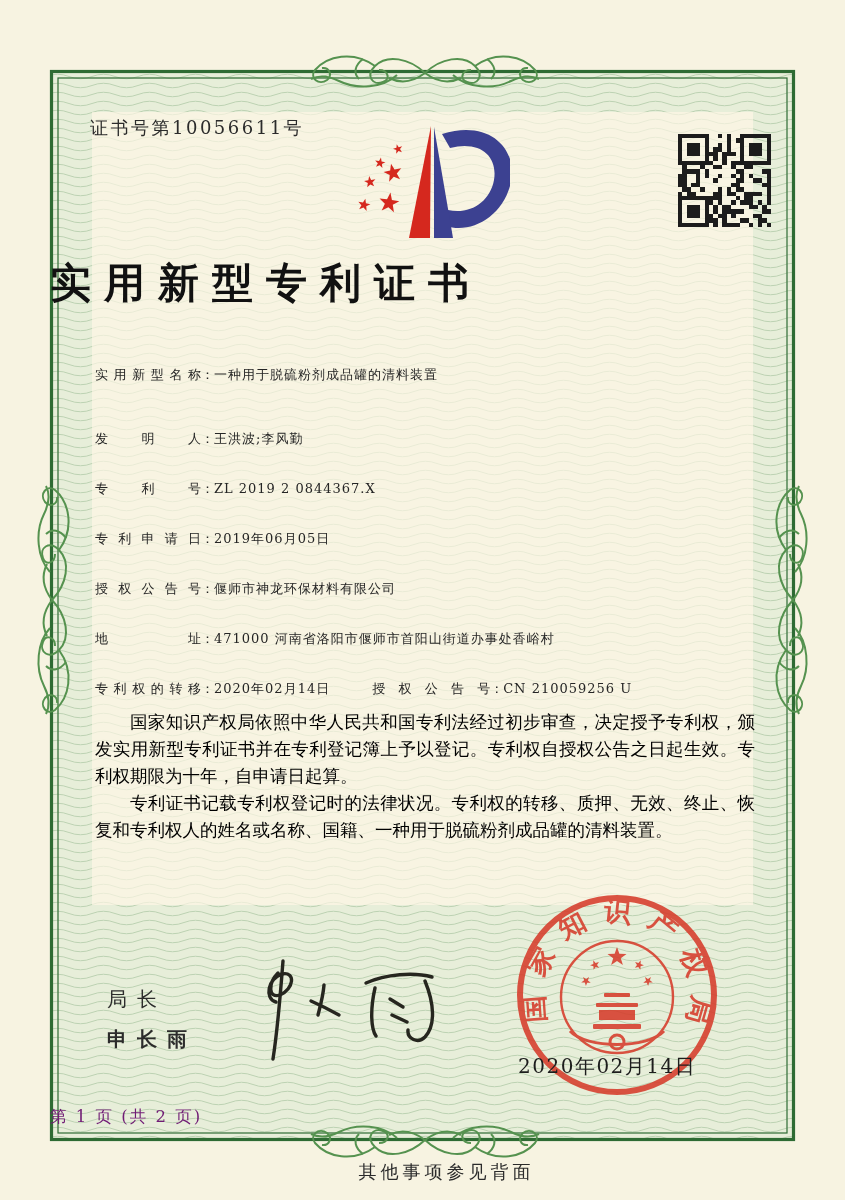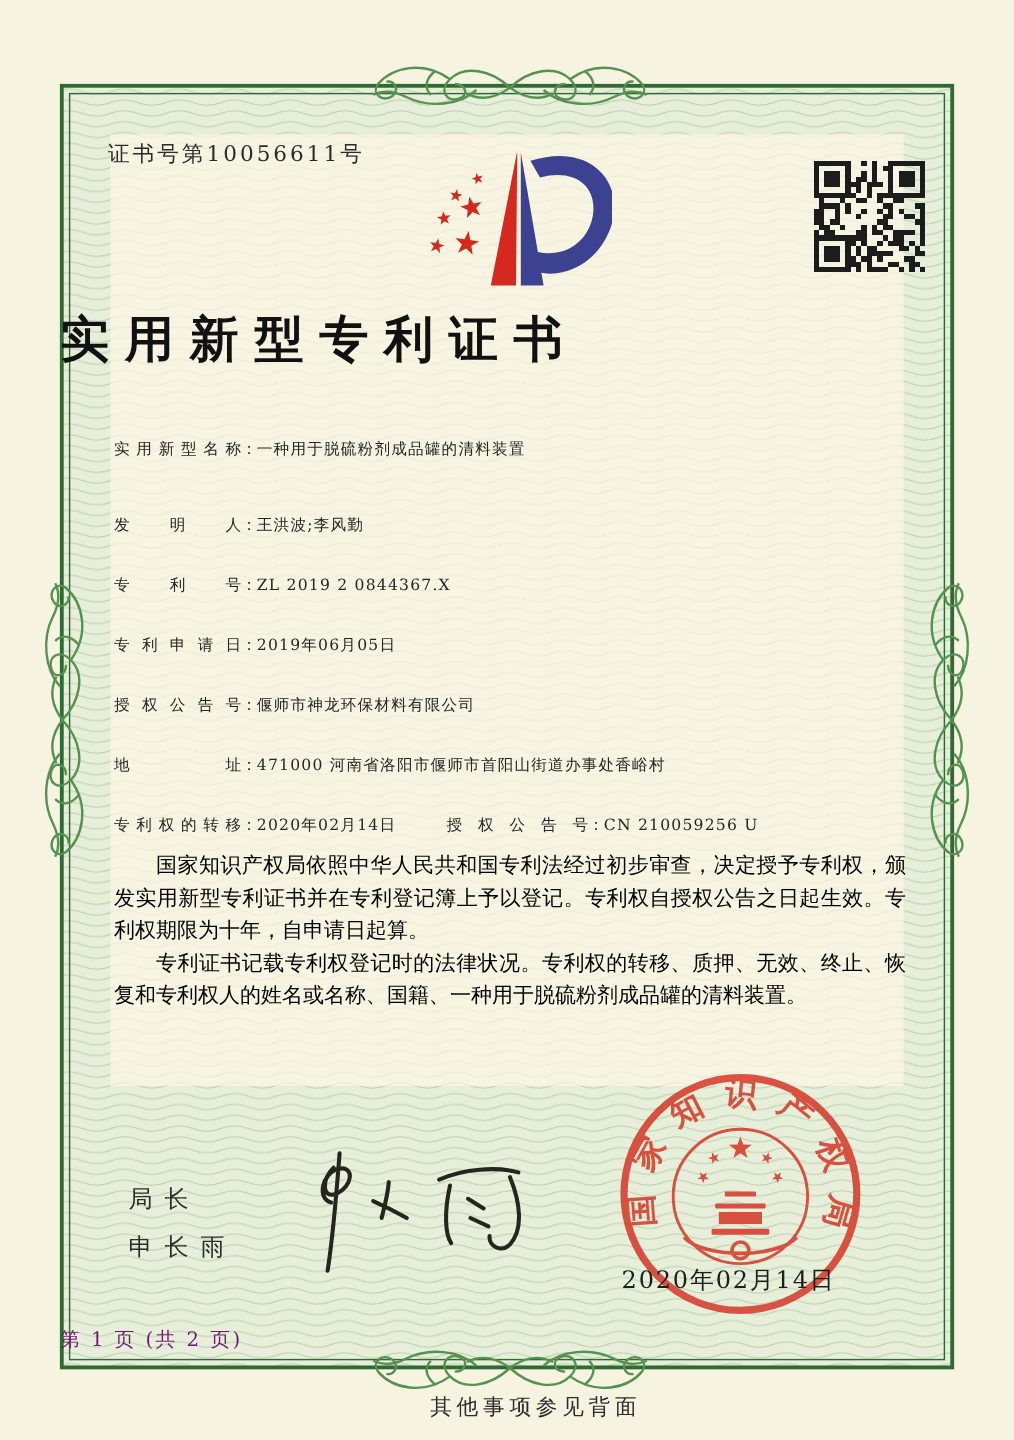--- a/index.html
+++ b/index.html
@@ -22,21 +22,21 @@
   .lbl2{display:inline-block;width:118px;text-align:justify;text-align-last:justify;vertical-align:top;margin-left:42px;}
   .colon{display:inline-block;vertical-align:top;}
   .val{display:inline-block;vertical-align:top;letter-spacing:1px;}
   .r0{top:362px;} .r1{top:426px;} .r2{top:476px;} .r3{top:526px;text-decoration:underline;}
   .r4{top:576px;} .r5{top:626px;} .r6{top:676px;}
   
   .paras{left:95px;top:709px;width:660px;font-size:17.5px;line-height:27px;text-align:justify;color:#000000;}
   .paras p{margin:0;text-indent:2em;}
   
   .signer-title{left:107px;top:986px;font-size:20px;letter-spacing:10px;color:#2c2c2c;}
-  .signer-name{left:107px;top:1026px;font-size:20px;letter-spacing:10px;color:#2c2c2c;}
+  .signer-name{left:107px;top:1026px;font-size:20px;letter-spacing:10px;color:#2c2c2c;font-weight:bold;}
   
   .seal-date{left:518px;top:1053px;font-size:20px;letter-spacing:1.5px;color:#1d1d1d;z-index:5;}
   
   .pageinfo{left:50px;top:1106px;width:745px;text-align:left;font-size:16.5px;letter-spacing:2px;color:#701a75;}
   
   .backnote{left:0;top:1160px;width:845px;text-align:center;font-size:18px;letter-spacing:4px;color:#2b2b2b;padding-left:24px;}
   .bg{left:0;top:0;z-index:0;}
   .layer{z-index:2;}
   .seal-wrap{left:512px;top:893px;z-index:4;}
   .sig-wrap{left:216px;top:955px;z-index:3;}

